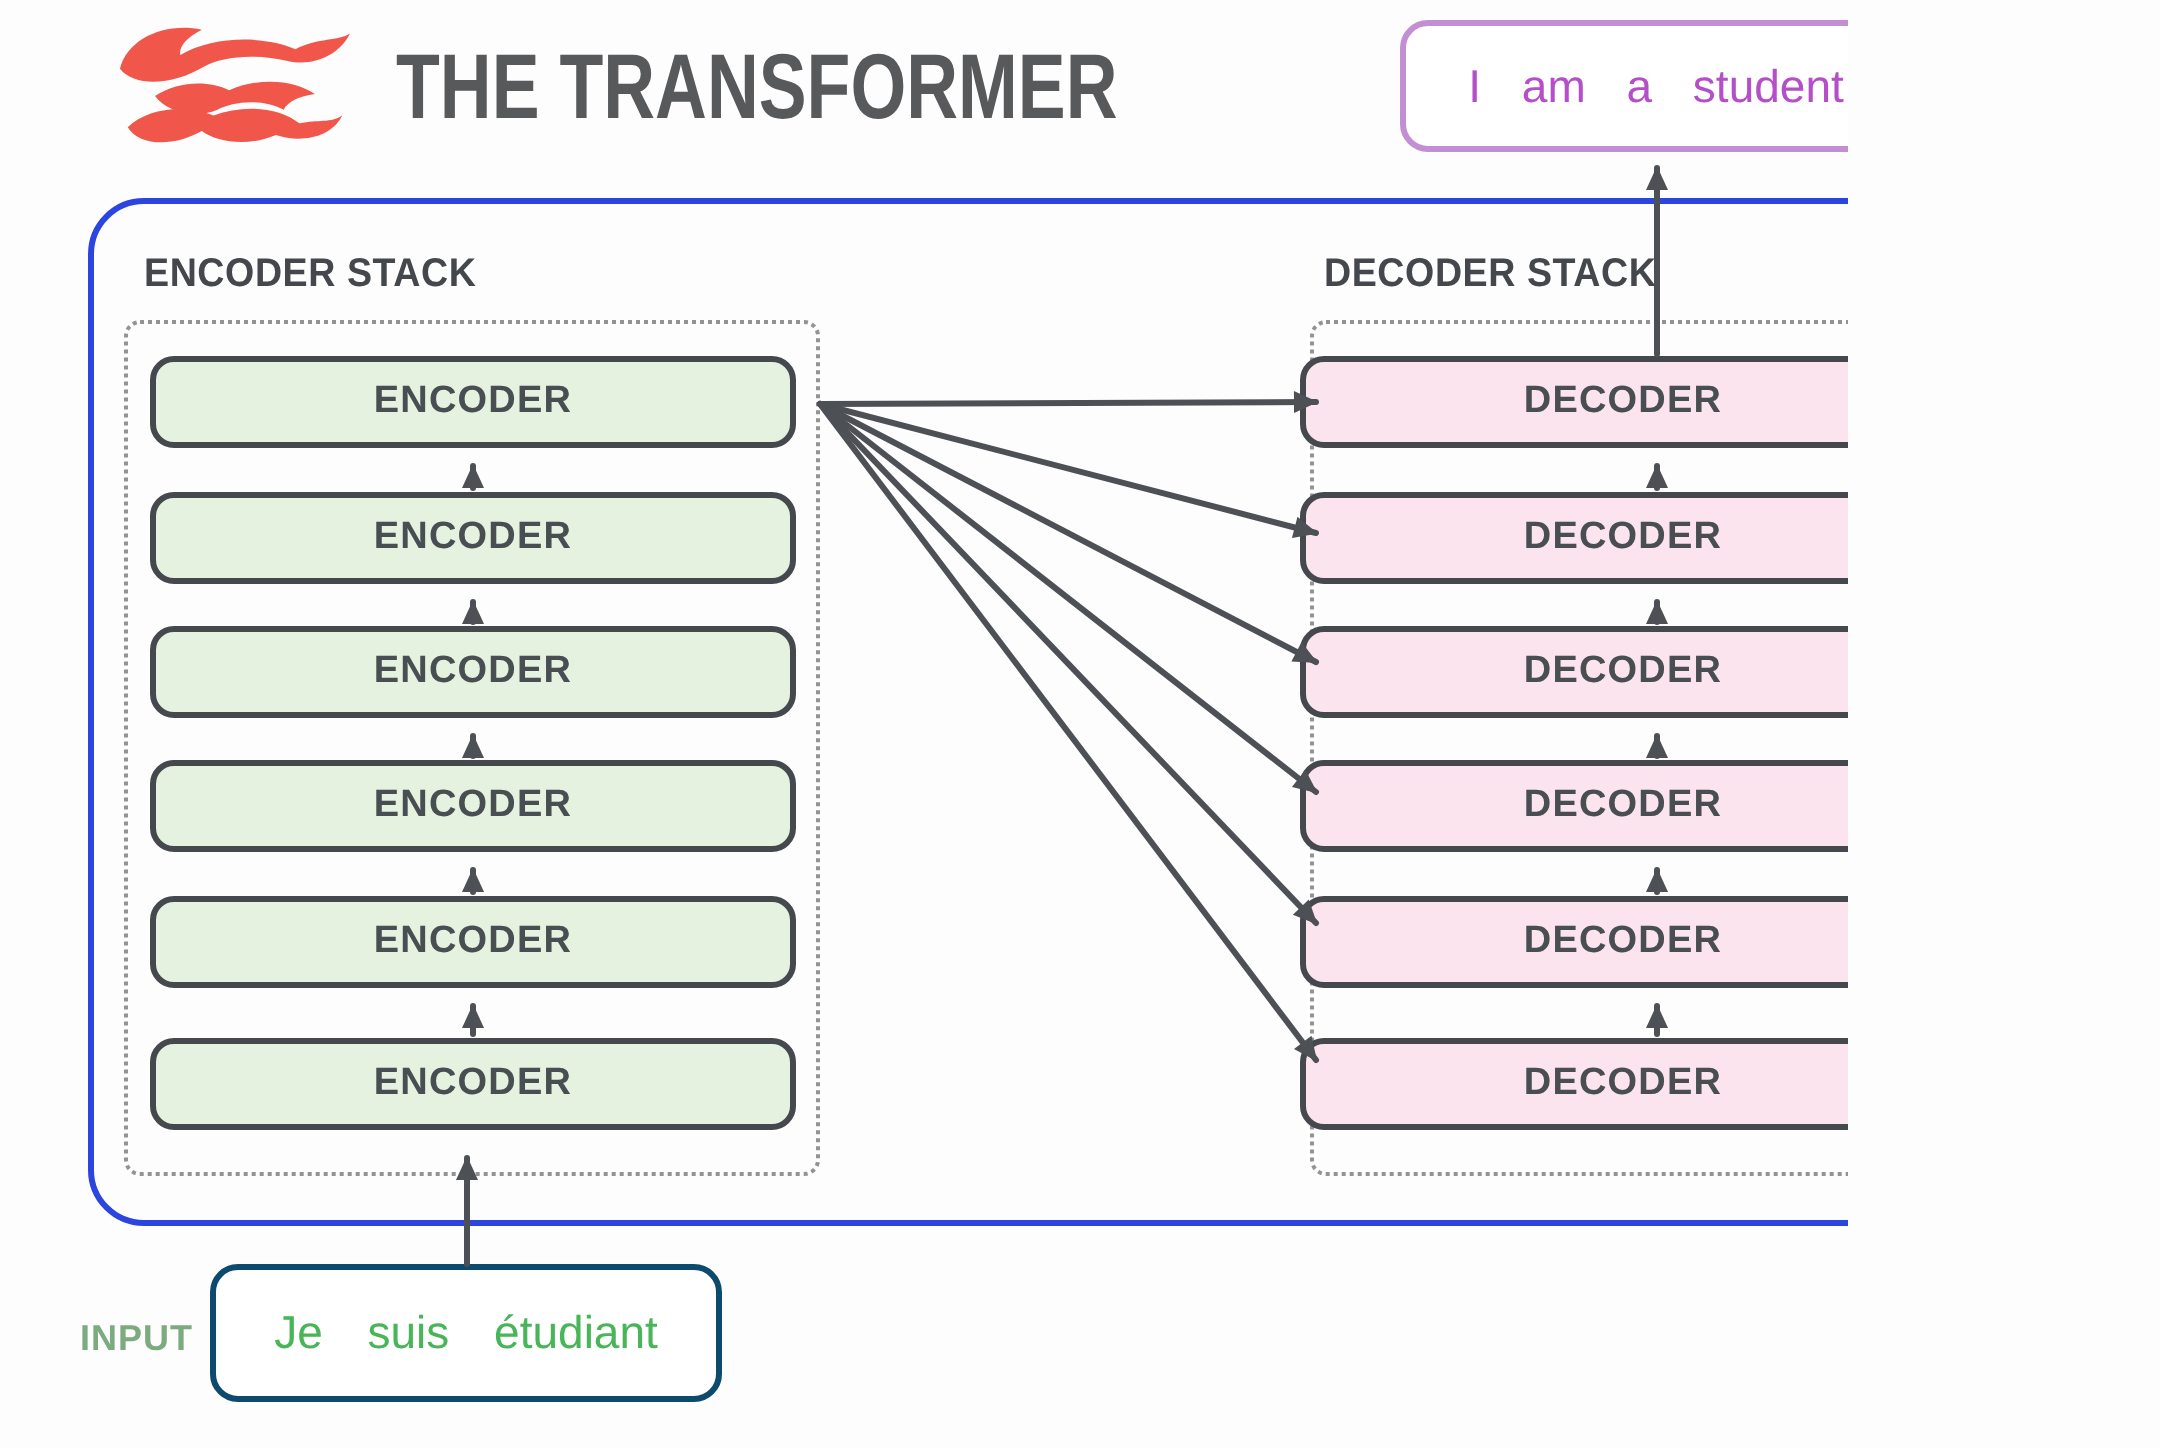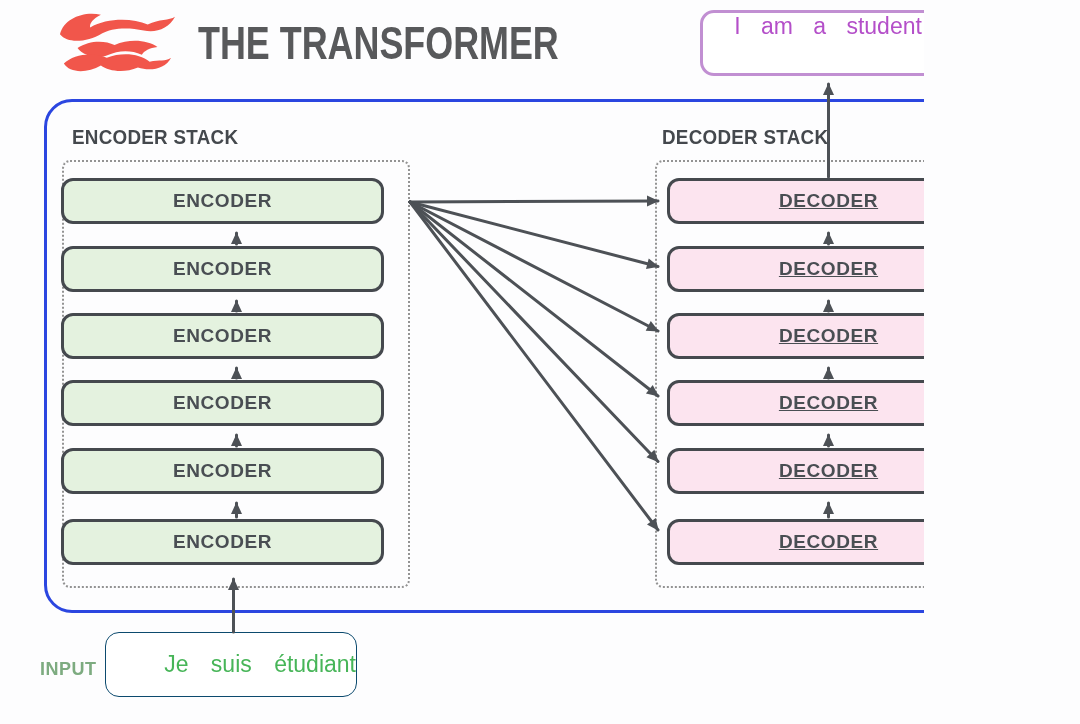--- a/index.html
+++ b/index.html
@@ -8,29 +8,29 @@
 
   
   .logo{position:absolute;left:56px;top:9px;width:122px;height:78px;}
   .title{position:absolute;left:198px;top:16px;font-size:46px;font-weight:700;
          color:#58595b;white-space:nowrap;transform:scaleX(.78);transform-origin:left top;
          letter-spacing:0;}
 
   
   .output-box{position:absolute;left:700px;top:10px;width:250px;height:60px;
               border:3px solid #c18fd2;border-radius:14px;background:#fff;
-              display:flex;justify-content:center;}
+              display:flex;align-items:center;justify-content:center;}
   .output-box .sentence{color:#b44fc9;font-size:23px;word-spacing:14px;}
   .output-label{position:absolute;left:966px;top:35px;font-size:19px;font-weight:700;
                 color:#bf99cf;letter-spacing:.5px;}
 
   
   .input-box{position:absolute;left:105px;top:632px;width:250px;height:63px;
-             border:1px solid #0c4a6e;border-radius:14px;background:#fff;
-             display:flex;align-items:center;justify-content:flex-end;}
+             border:3px solid #0c4a6e;border-radius:14px;background:#fff;
+             display:flex;align-items:center;justify-content:center;}
   .input-box .sentence{color:#47b558;font-size:23px;word-spacing:16px;}
   .input-label{position:absolute;left:26px;top:659px;font-size:18px;font-weight:700;
                color:#7dab80;letter-spacing:.5px;margin-left:14px;}
 
   
   .container{position:absolute;left:44px;top:99px;width:967px;height:508px;
              border:3px solid #2b46e0;border-radius:28px;background:transparent;}
 
   .stack-label{position:absolute;font-size:20px;font-weight:700;color:#44484d;
                letter-spacing:.3px;transform:scaleX(.94);transform-origin:left top;
@@ -39,22 +39,22 @@
   .dec-label{left:662px;top:126px;}
 
   .dotted{position:absolute;top:160px;width:344px;height:424px;
           border:2px dotted #939393;border-radius:8px;}
   .enc-dotted{left:62px;}
   .dec-dotted{left:655px;}
 
   .block{position:absolute;width:317px;height:40px;border:3px solid #45494e;
          border-radius:12px;display:flex;align-items:center;justify-content:center;
          font-size:19px;font-weight:700;letter-spacing:.6px;color:#494e53;}
-  .enc{left:61px;background:#e4f2df;}
-  .dec{left:667px;background:#fce4ef;text-decoration:underline;}
+  .enc{left:75px;background:#e4f2df;}
+  .dec{left:650px;background:#fce4ef;}
   .r0{top:178px}.r1{top:246px}.r2{top:313px}.r3{top:380px}.r4{top:448px}.r5{top:519px}
 
   .arrows{position:absolute;left:0;top:0;width:1080px;height:724px;pointer-events:none;}
 </style>
 </head>
 <body>
 
 <div class="stage">
 
   <svg class="logo" viewBox="0 0 125 80">

